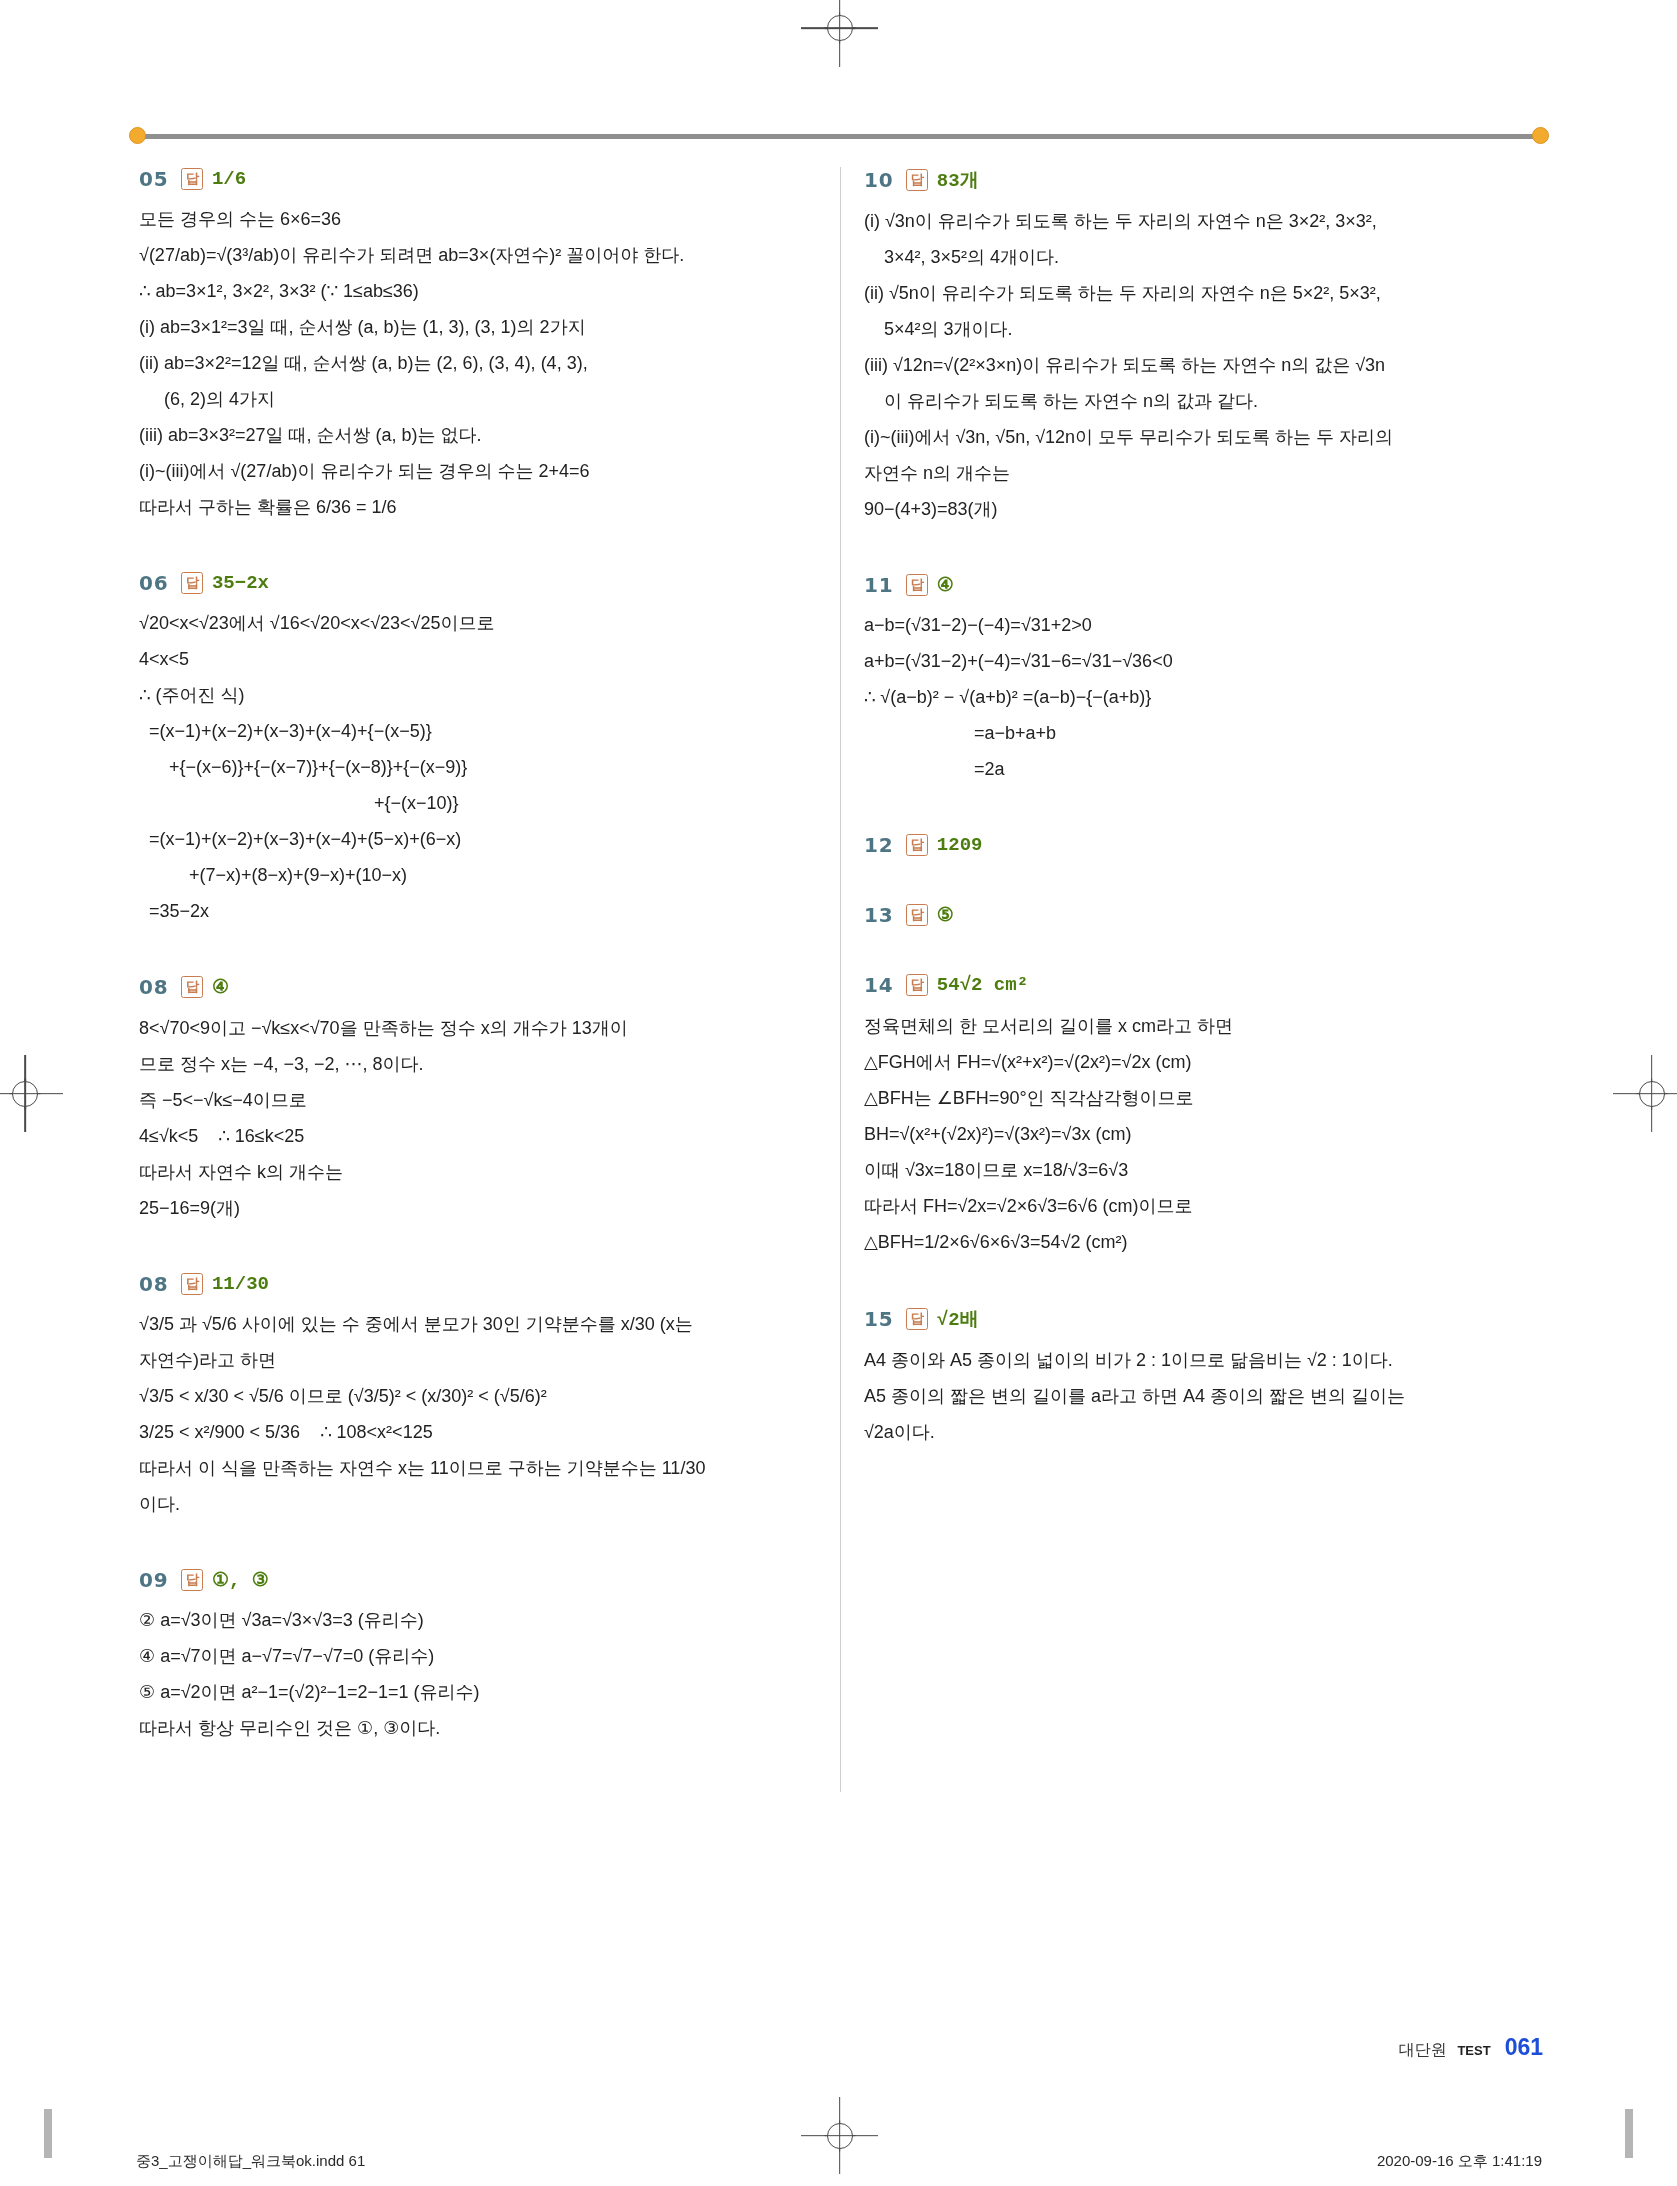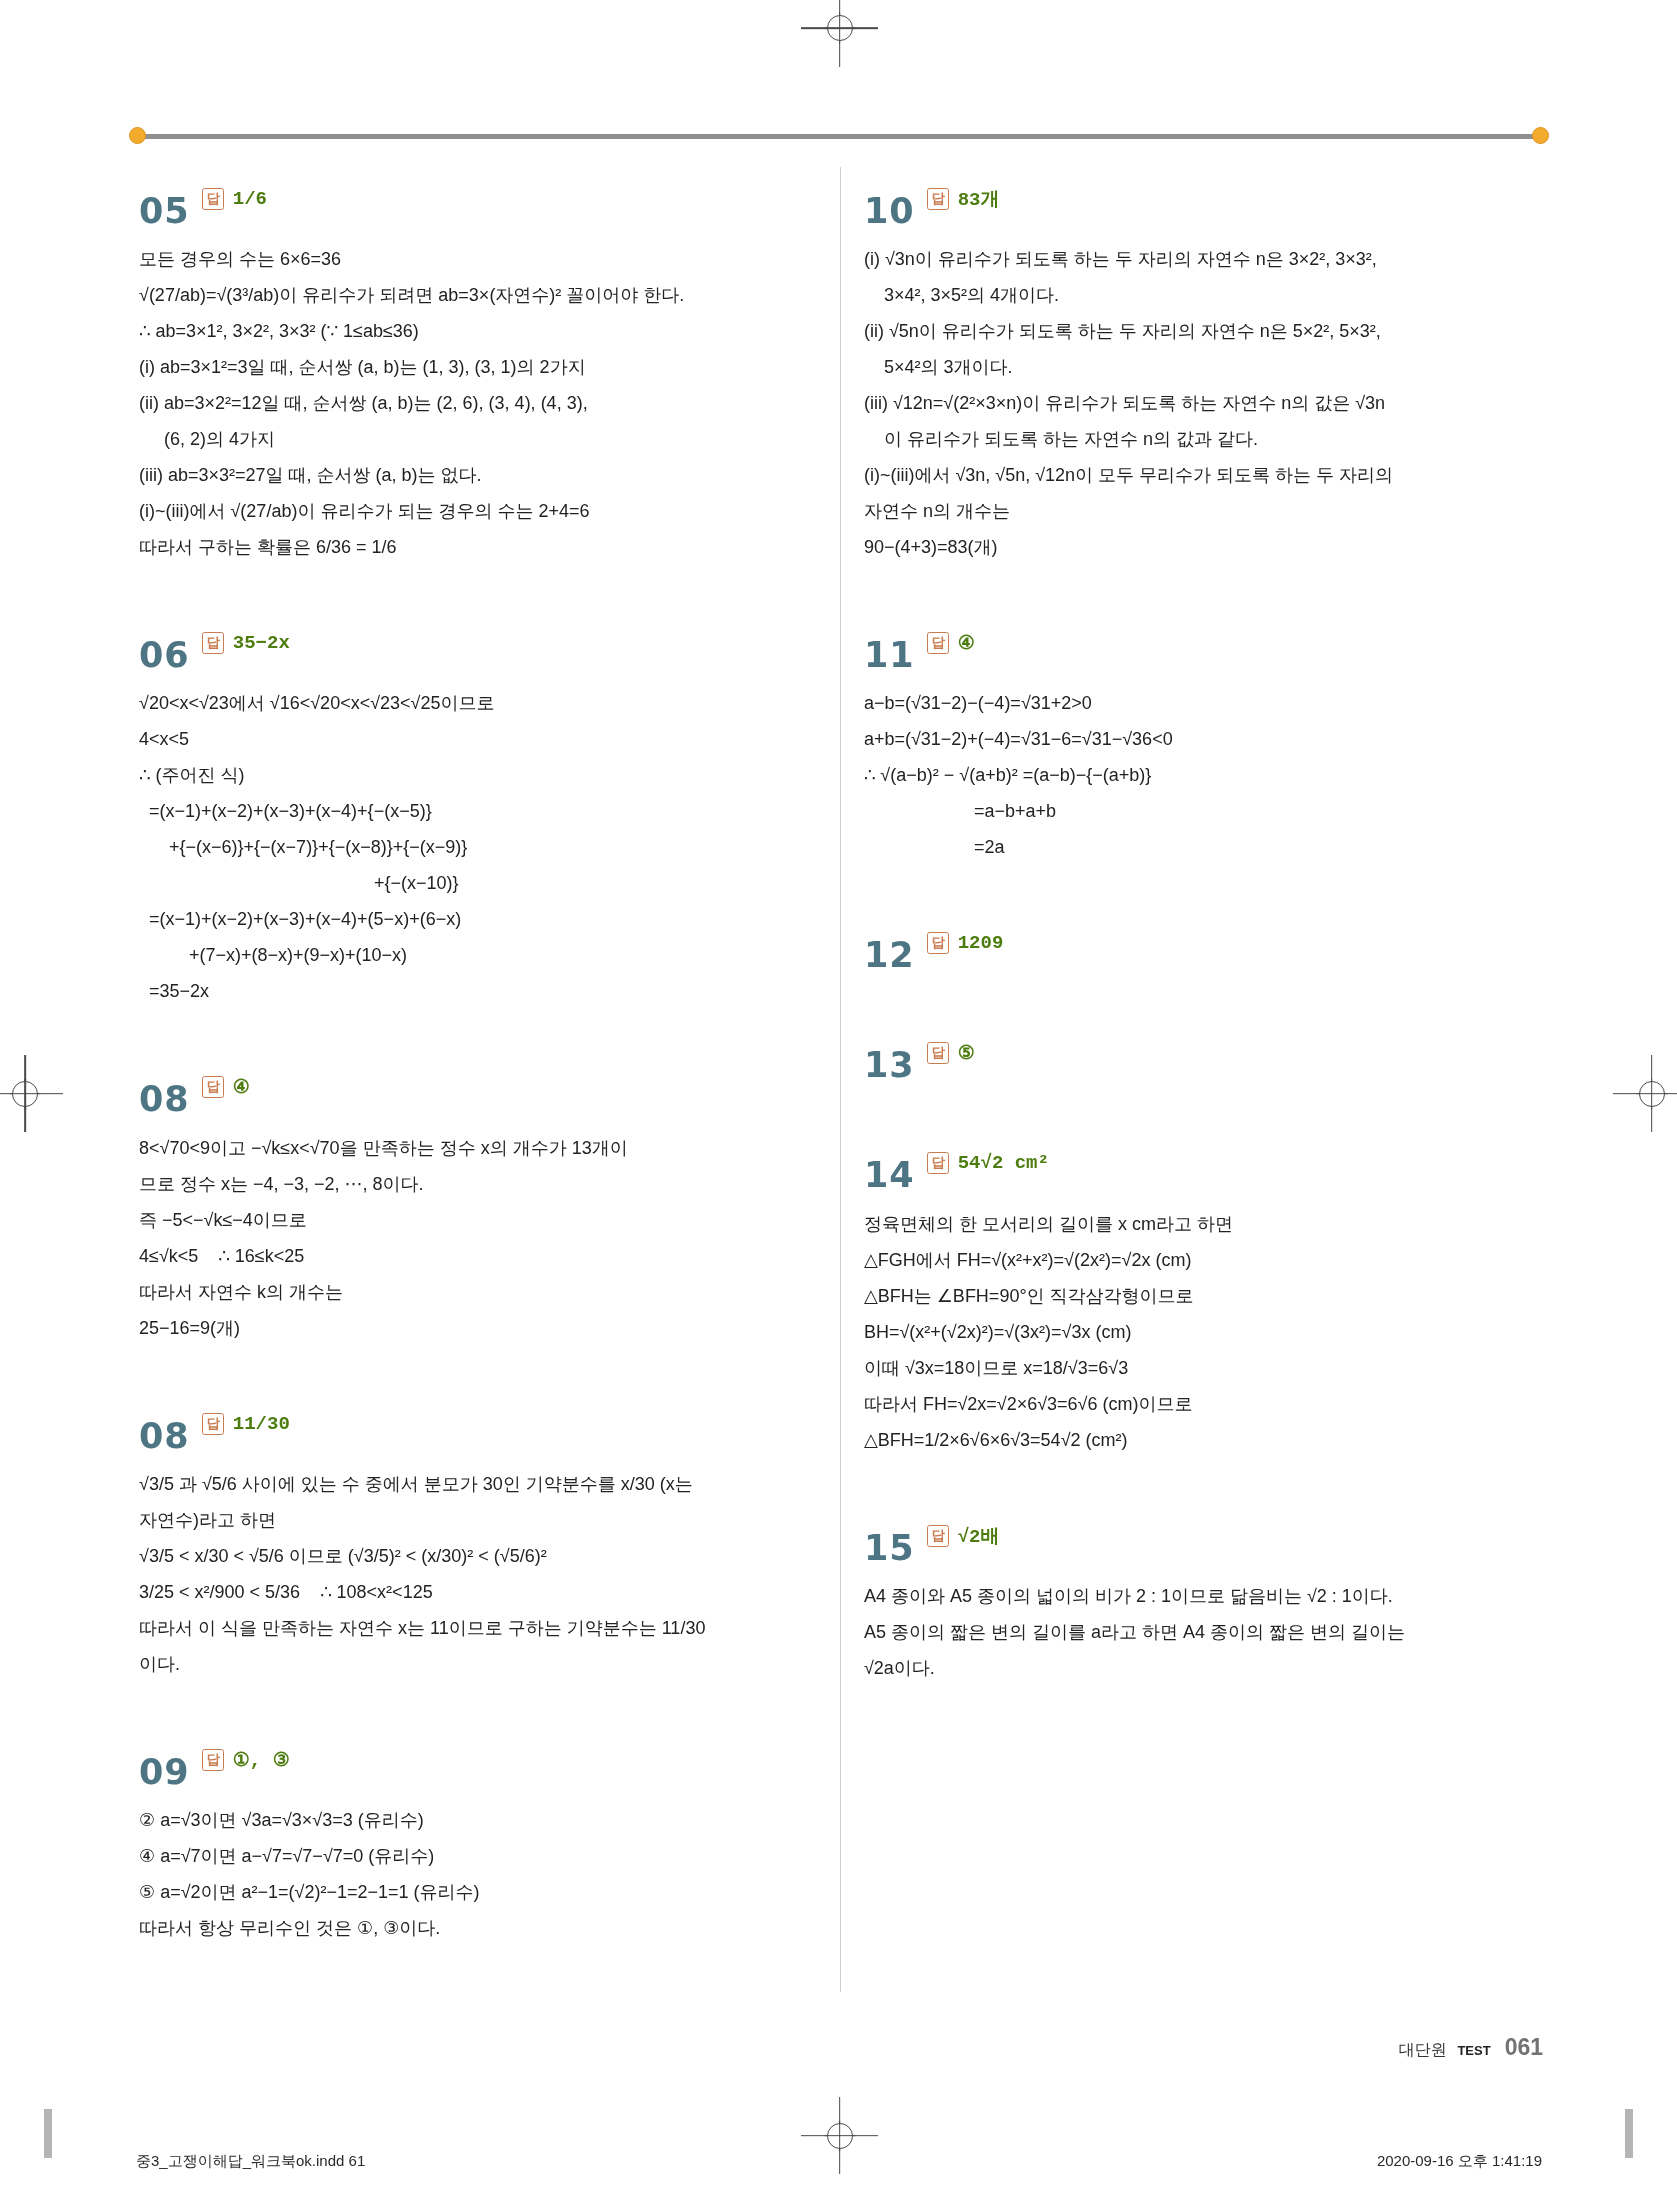--- a/index.html
+++ b/index.html
@@ -31,33 +31,33 @@
   .rule-dot.left  { left:129px; }
   .rule-dot.right { left:1532px; }
 
   
   .content { position:absolute; left:139px; top:167px; width:1404px; display:flex; align-items:stretch; }
   .col { width:678px; }
   .col-divider { width:0.9px; background:#cfcfcf; margin:0 23px; }
 
   .problem { margin-bottom:46px; }
   .phead { display:flex; align-items:center; margin-bottom:10.2px; }
-  .pnum  { font-size:35px; font-weight:bold; color:#4e7584; margin-right:12.8px;
-           font-family:"DejaVu Sans","Liberation Sans",sans-serif; letter-spacing:0.9px;margin-top:24px; }
+  .pnum  { font-size:20px; font-weight:bold; color:#4e7584; margin-right:12.8px;
+           font-family:"DejaVu Sans","Liberation Sans",sans-serif; letter-spacing:0.9px; }
   .abadge { display:inline-flex; align-items:center; justify-content:center;
             min-width:22px; height:22px; border:1.7px solid #c87c4f; border-radius:2.6px;
             color:#c87c4f; font-size:13.6px; font-weight:bold; margin-right:8.5px; box-sizing:border-box; }
   .answer { font-size:19px; font-weight:bold; color:#4d7c0f;font-family:Liberation Mono, monospace; }
   .plines { font-size:18px; line-height:2.0; color:#222; white-space:pre-wrap; }
 
   
   .footer { position:absolute; left:139px; top:2034px; width:1404px; text-align:right; }
   .footer .sect { font-size:16px; color:#333; margin-right:6.8px; }
   .footer .test { font-size:13px; font-weight:bold; color:#222; margin-right:10.2px; }
-  .footer .pnum-big { font-size:23px; font-weight:bold; color:#737373; }
+  .footer .pnum-big { font-size:23px; font-weight:bold; color:#1d4ed8; }
 
   .print-info { position:absolute; top:2152px; font-size:15px; color:#2a2a2a; }
   .print-info.pl { left:136px; }
   .print-info.pr { right:135px; }
 </style>
 </head>
 <body>
 
 <div class="page">
 

